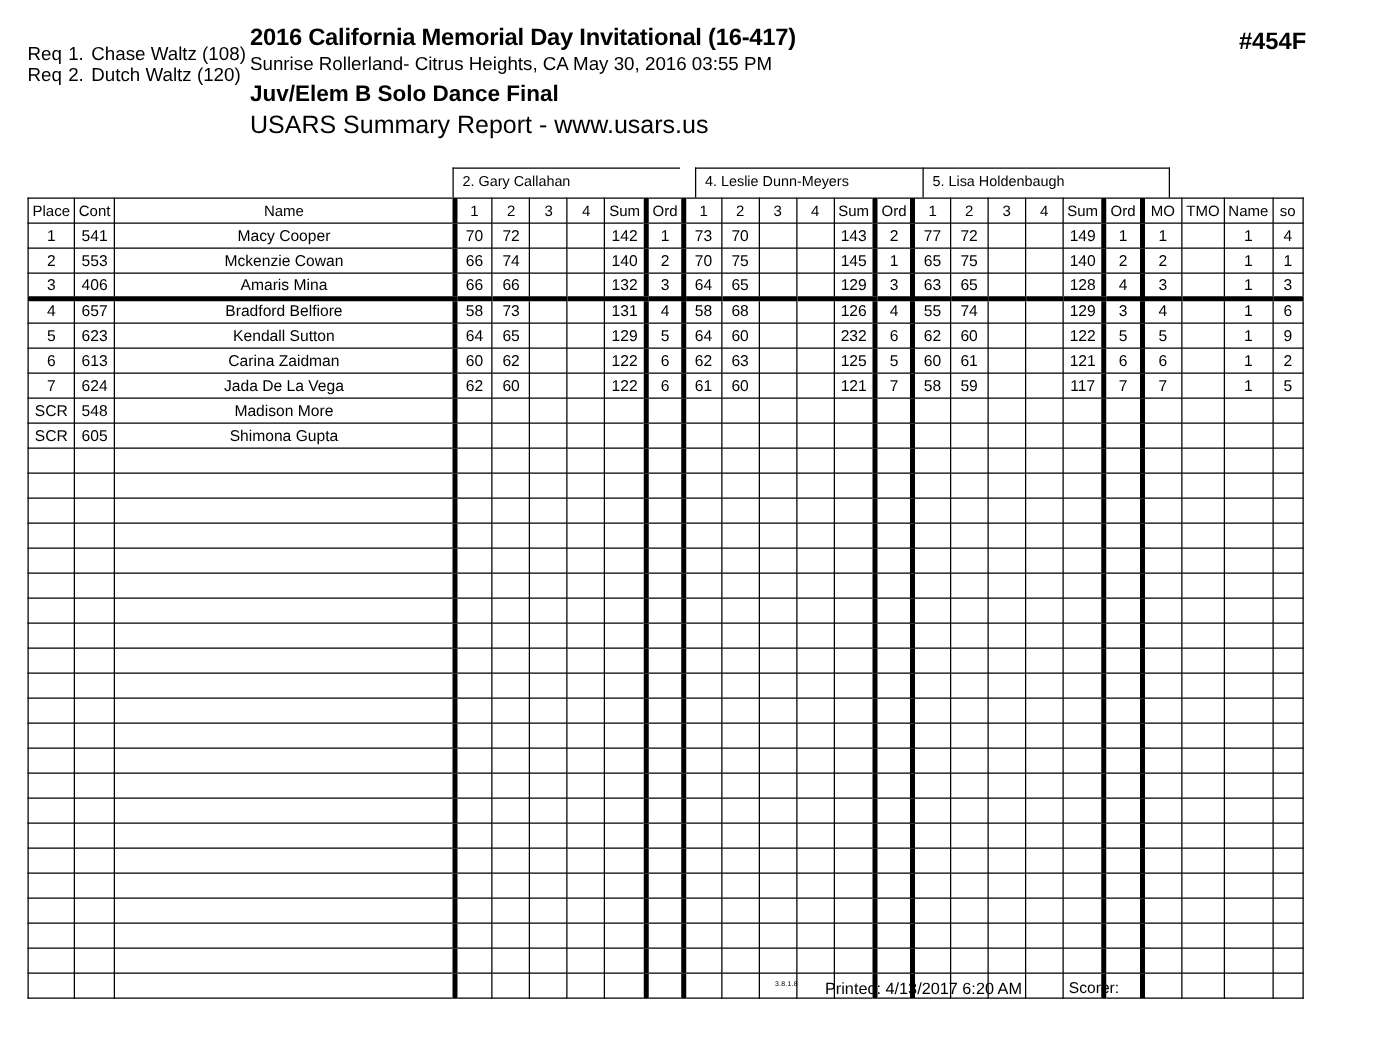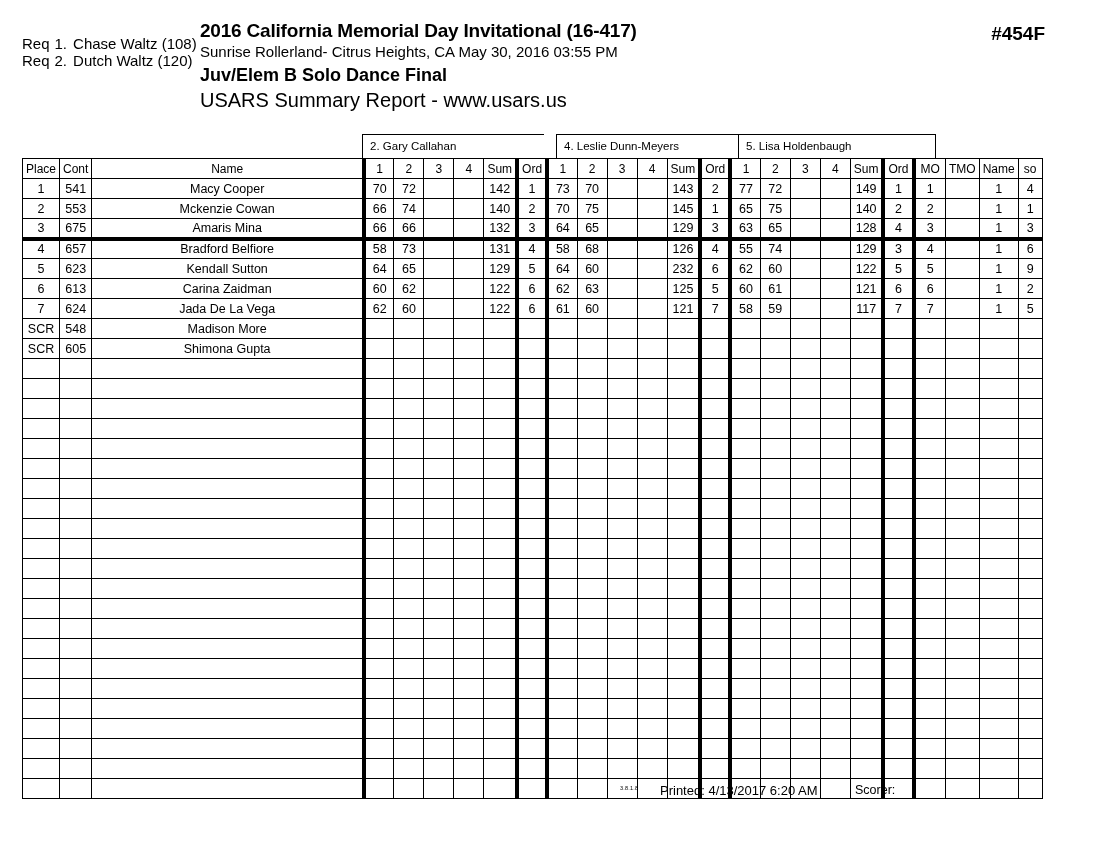--- a/index.html
+++ b/index.html
@@ -287,21 +287,21 @@
         <td></td>
         <td>140</td>
         <td class="thick-l thick-r ord">2</td>
         <td>2</td>
         <td></td>
         <td>1</td>
         <td>1</td>
       </tr>
       <tr class="medal medal-last">
         <td>3</td>
-        <td>675</td>
+        <td>406</td>
         <td class="col-name">Amaris Mina</td>
         <td class="thick-l">66</td>
         <td>66</td>
         <td></td>
         <td></td>
         <td>132</td>
         <td class="thick-l thick-r ord">3</td>
         <td class="thick-l">64</td>
         <td>65</td>
         <td></td>

